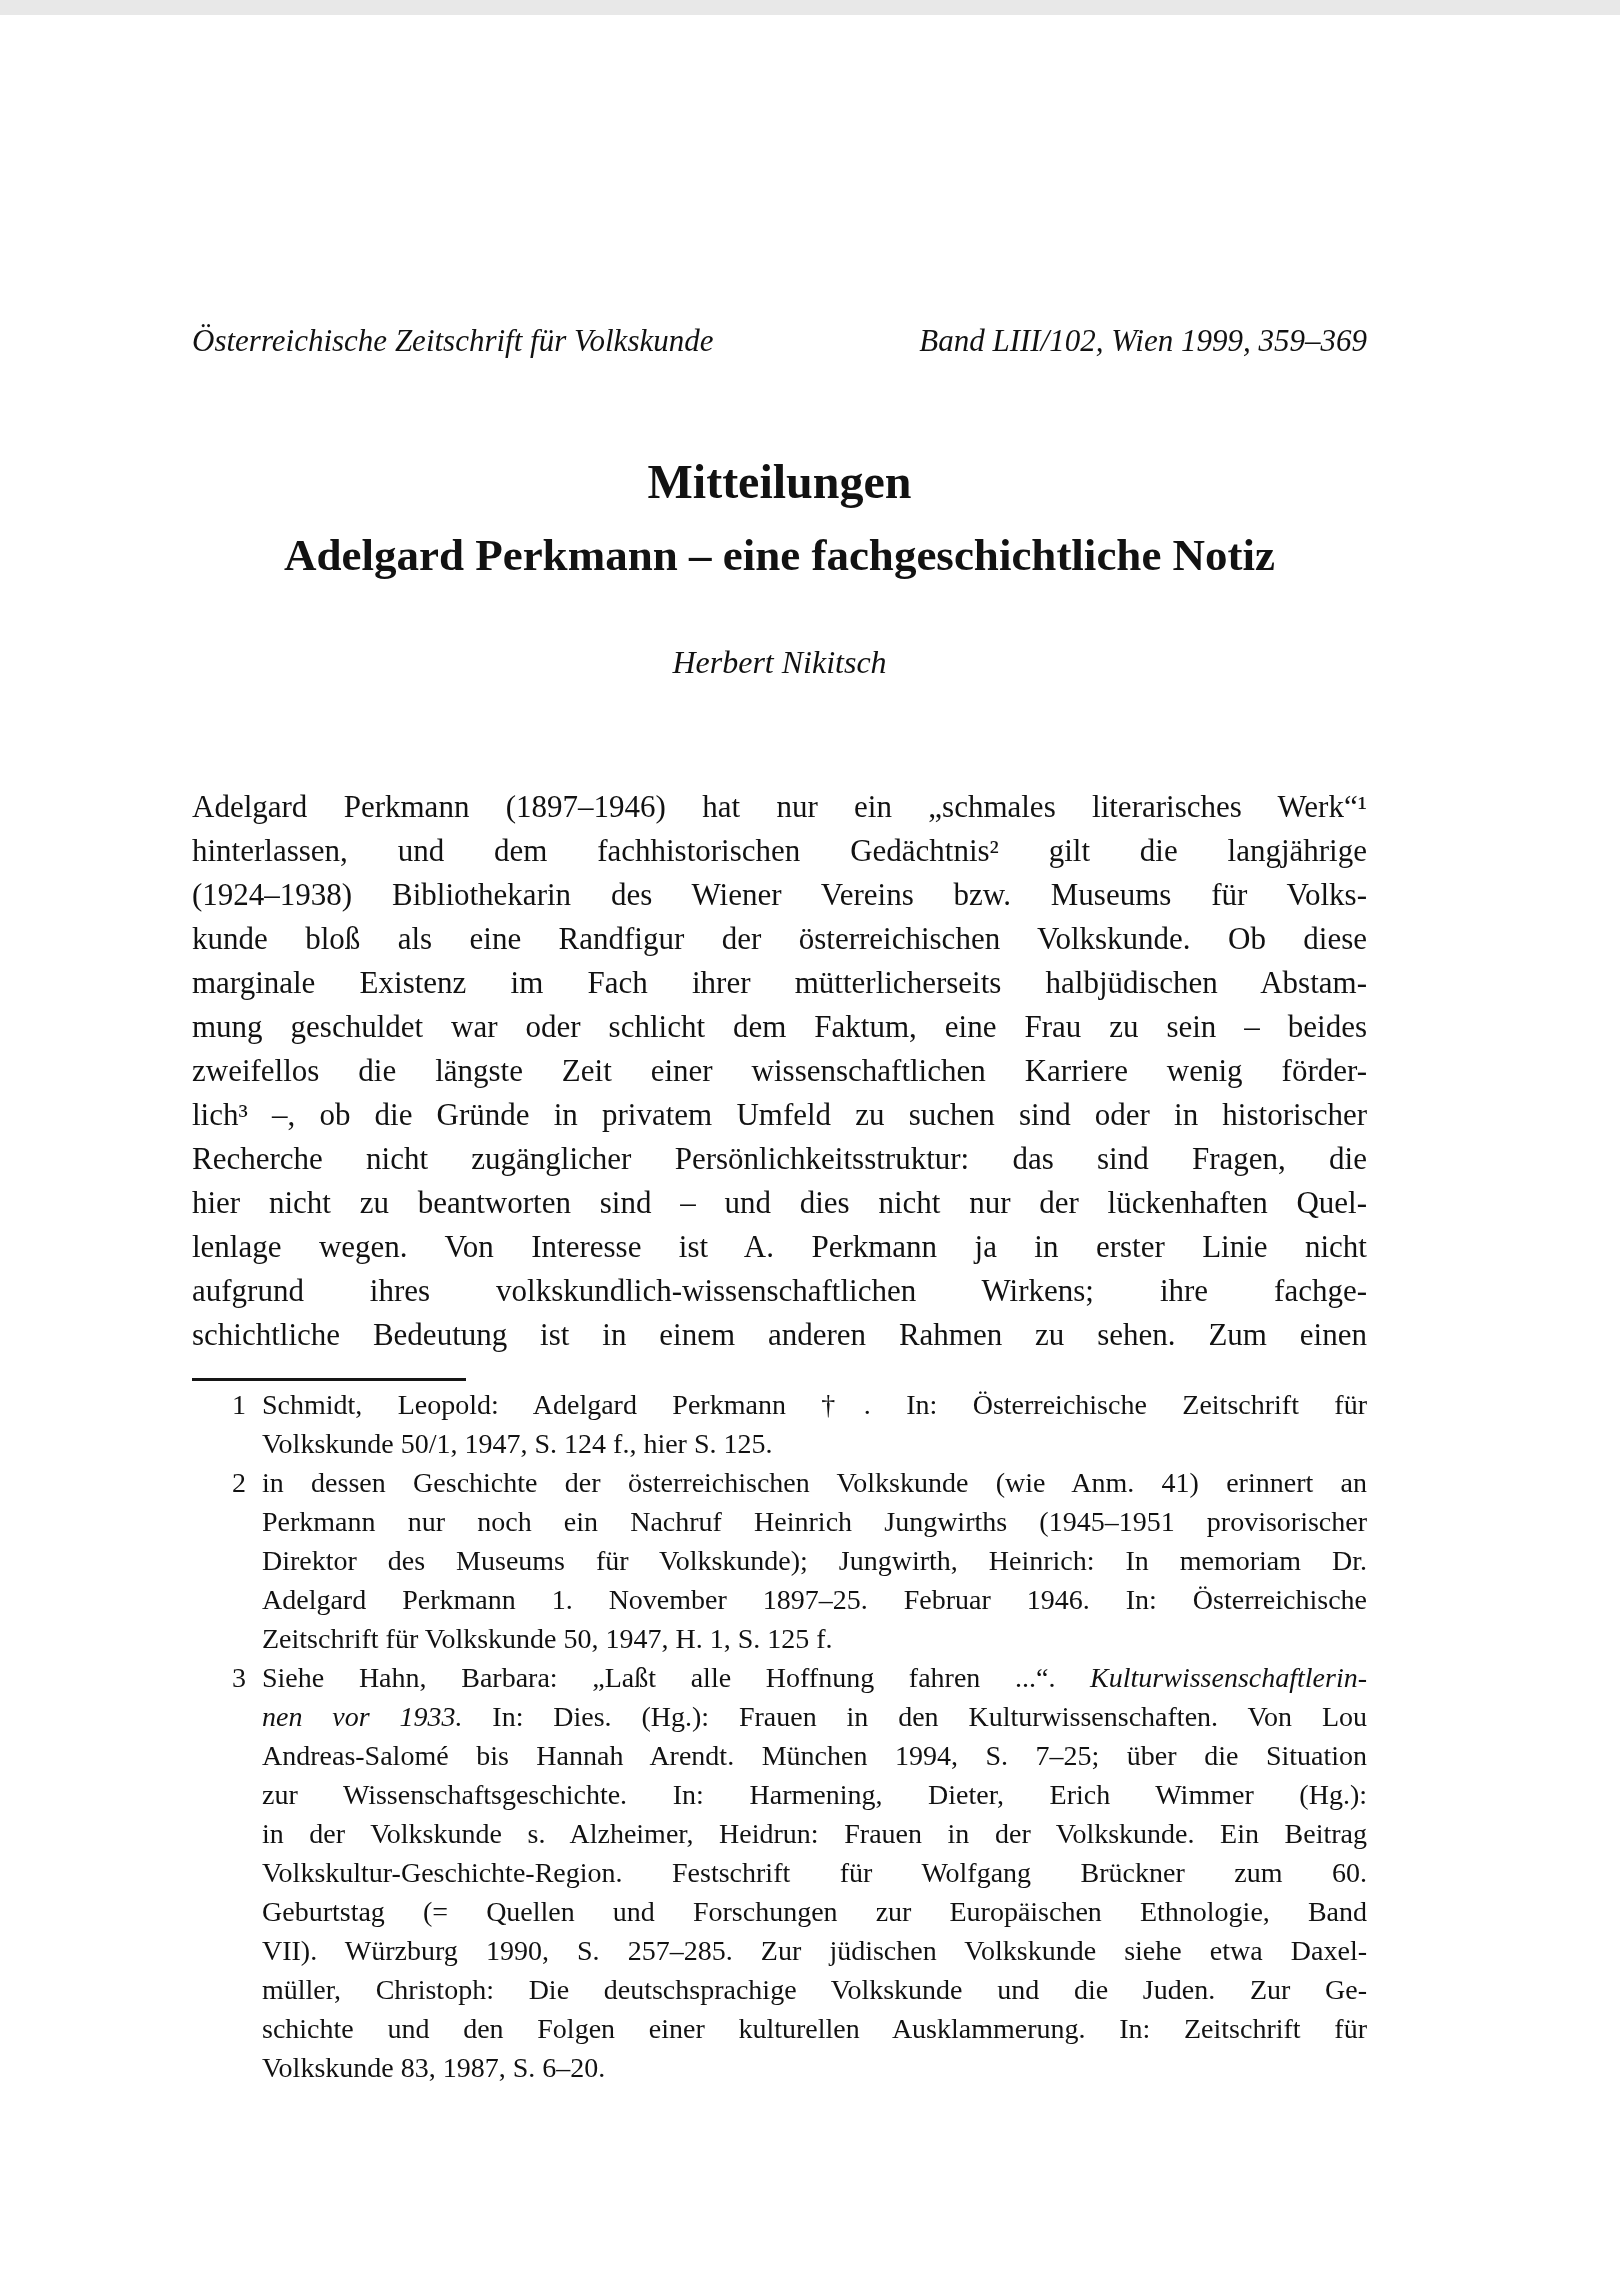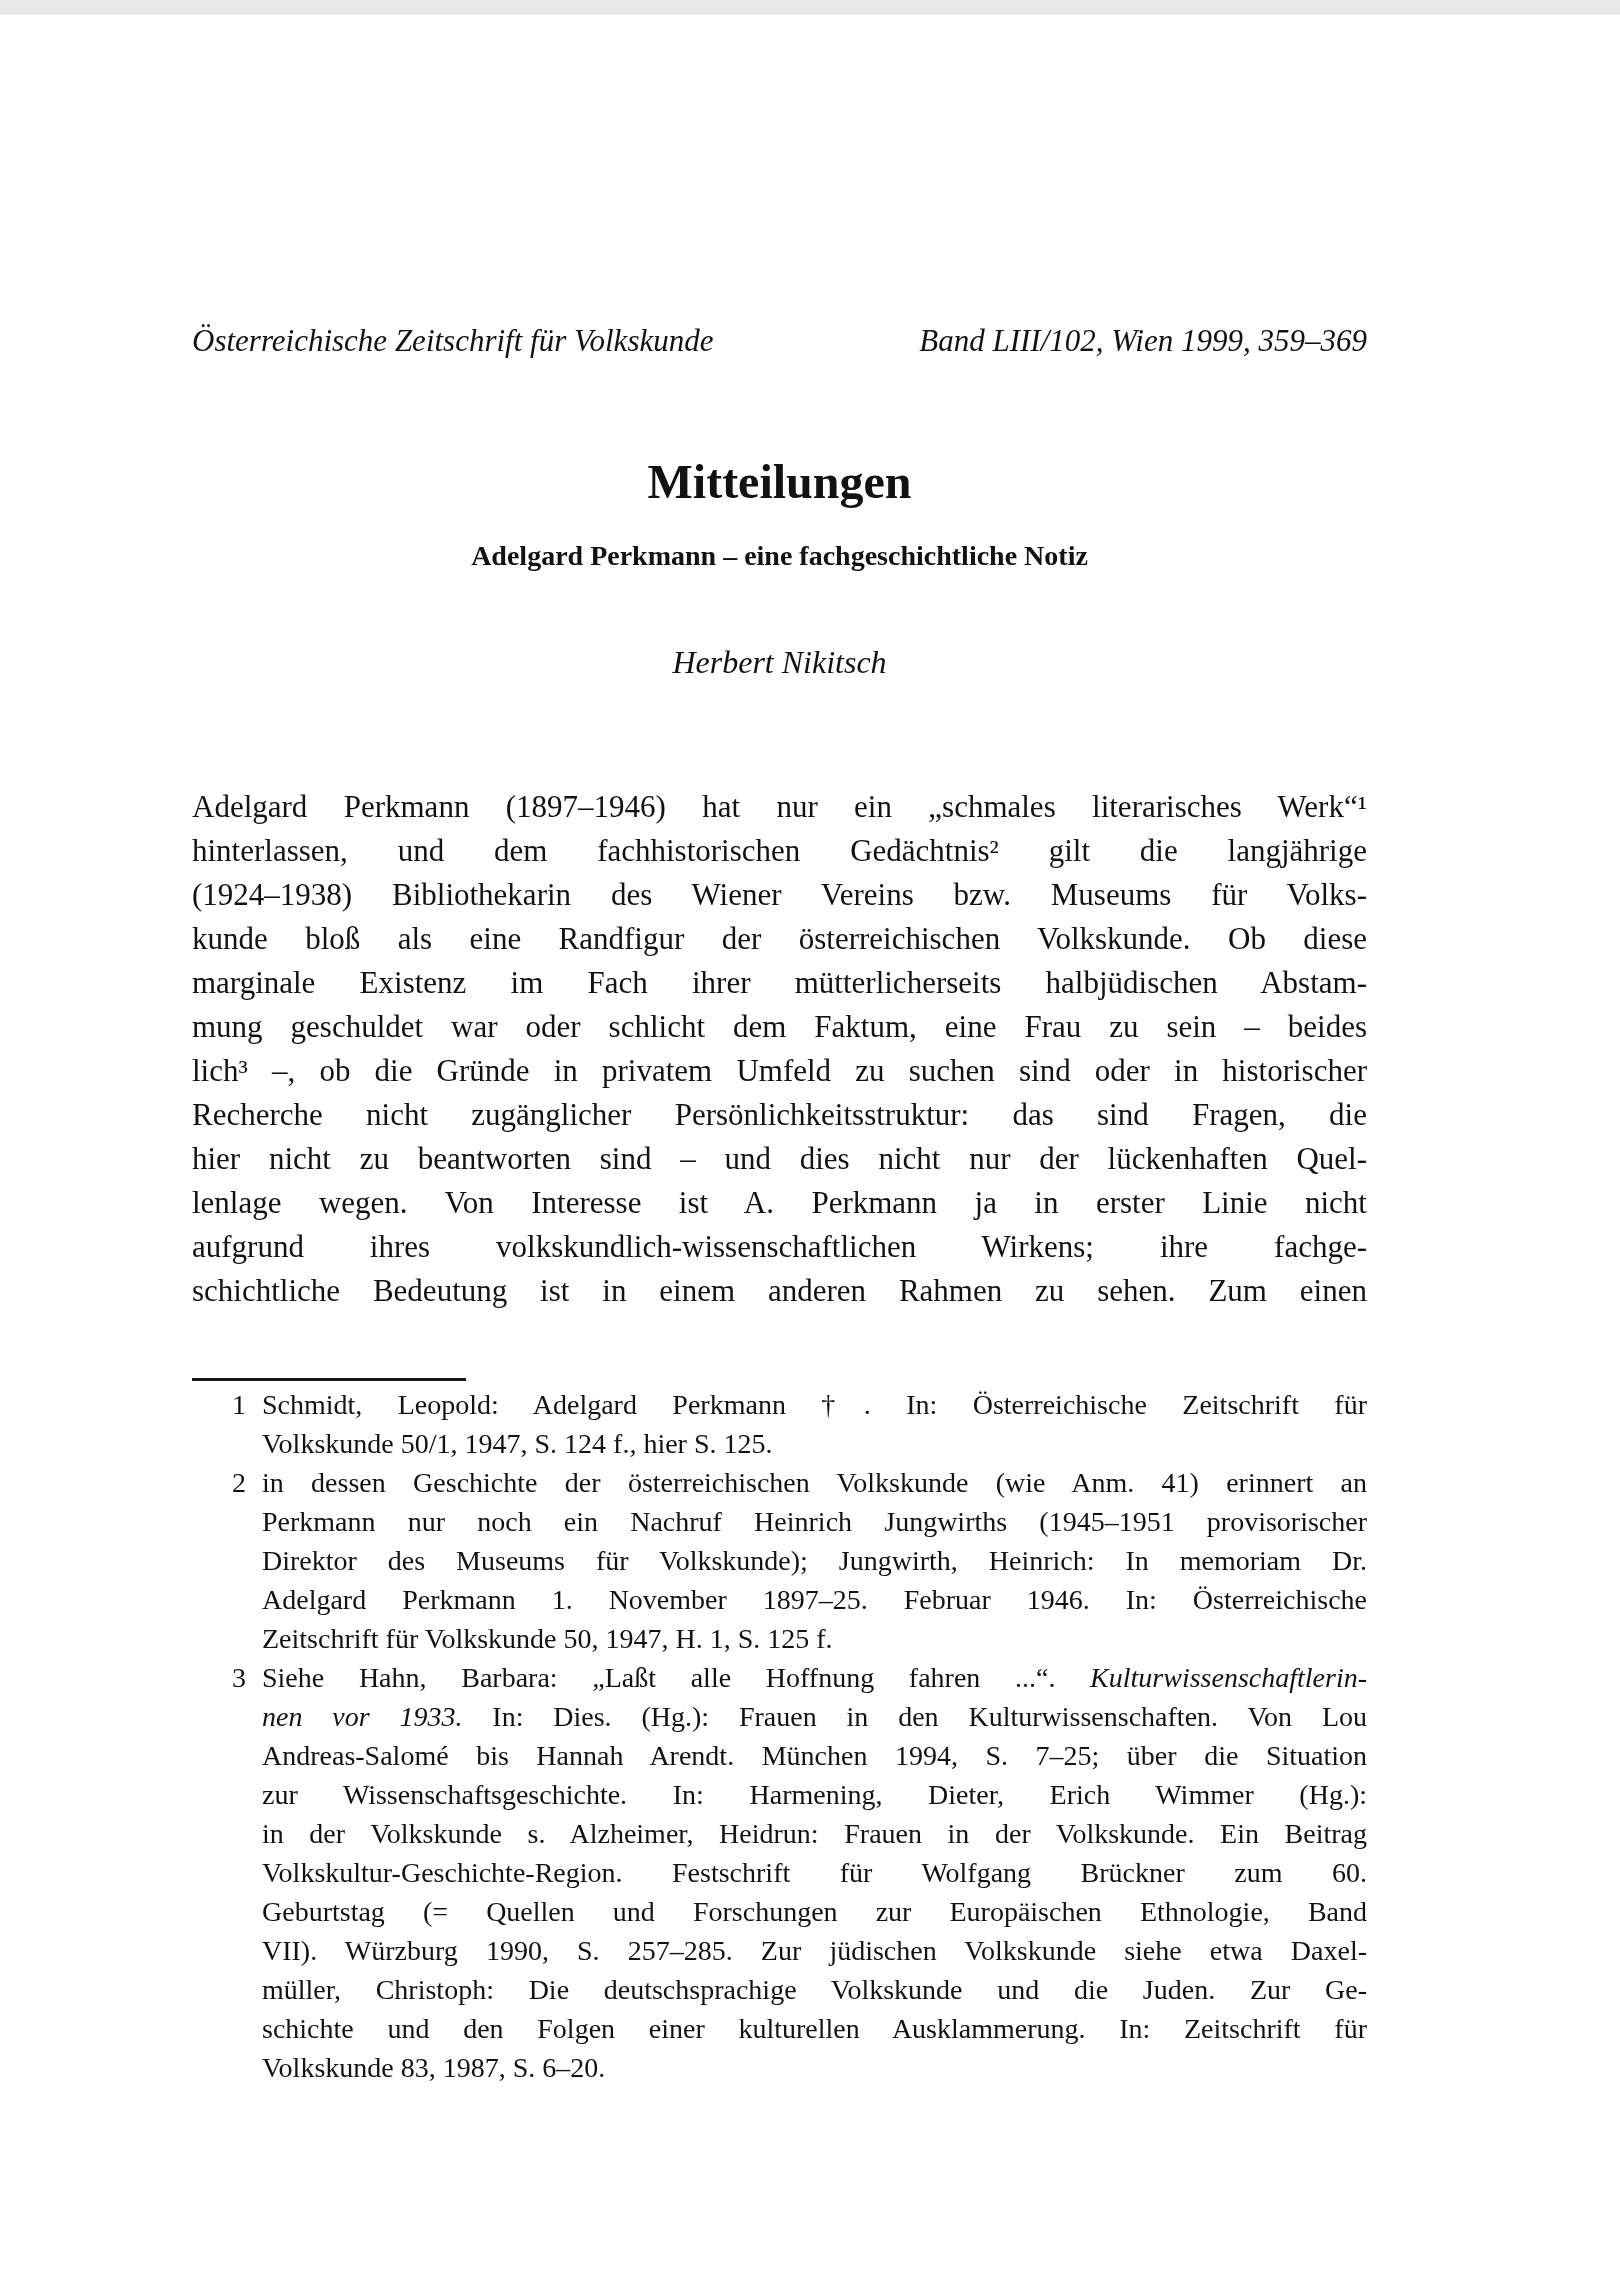--- a/index.html
+++ b/index.html
@@ -36,21 +36,21 @@
     font-size: 48px;
     line-height: 42px;
   }
   .article-title {
     position: absolute;
     top: 520px;
     left: 192px;
     width: 1175px;
     text-align: center;
     font-weight: bold;
-    font-size: 28px;
+    font-size: 45px;
     line-height: 41px;
   }
   .author {
     position: absolute;
     top: 629px;
     left: 192px;
     width: 1175px;
     text-align: center;
     font-style: italic;
     font-size: 32px;
@@ -125,20 +125,21 @@
 
   <div class="author">Herbert Nikitsch</div>
 
   <div class="body-block">
     <div class="line">Adelgard Perkmann (1897–1946) hat nur ein „schmales literarisches Werk“¹</div>
     <div class="line">hinterlassen, und dem fachhistorischen Gedächtnis² gilt die langjährige</div>
     <div class="line">(1924–1938) Bibliothekarin des Wiener Vereins bzw. Museums für Volks-</div>
     <div class="line">kunde bloß als eine Randfigur der österreichischen Volkskunde. Ob diese</div>
     <div class="line">marginale Existenz im Fach ihrer mütterlicherseits halbjüdischen Abstam-</div>
     <div class="line">mung geschuldet war oder schlicht dem Faktum, eine Frau zu sein – beides</div>
+    <div class="line">zweifellos die längste Zeit einer wissenschaftlichen Karriere wenig förder-</div>
     <div class="line">lich³ –, ob die Gründe in privatem Umfeld zu suchen sind oder in historischer</div>
     <div class="line">Recherche nicht zugänglicher Persönlichkeitsstruktur: das sind Fragen, die</div>
     <div class="line">hier nicht zu beantworten sind – und dies nicht nur der lückenhaften Quel-</div>
     <div class="line">lenlage wegen. Von Interesse ist A. Perkmann ja in erster Linie nicht</div>
     <div class="line">aufgrund ihres volkskundlich-wissenschaftlichen Wirkens; ihre fachge-</div>
     <div class="line">schichtliche Bedeutung ist in einem anderen Rahmen zu sehen. Zum einen</div>
   </div>
 
   <div class="fn-rule"></div>
 

